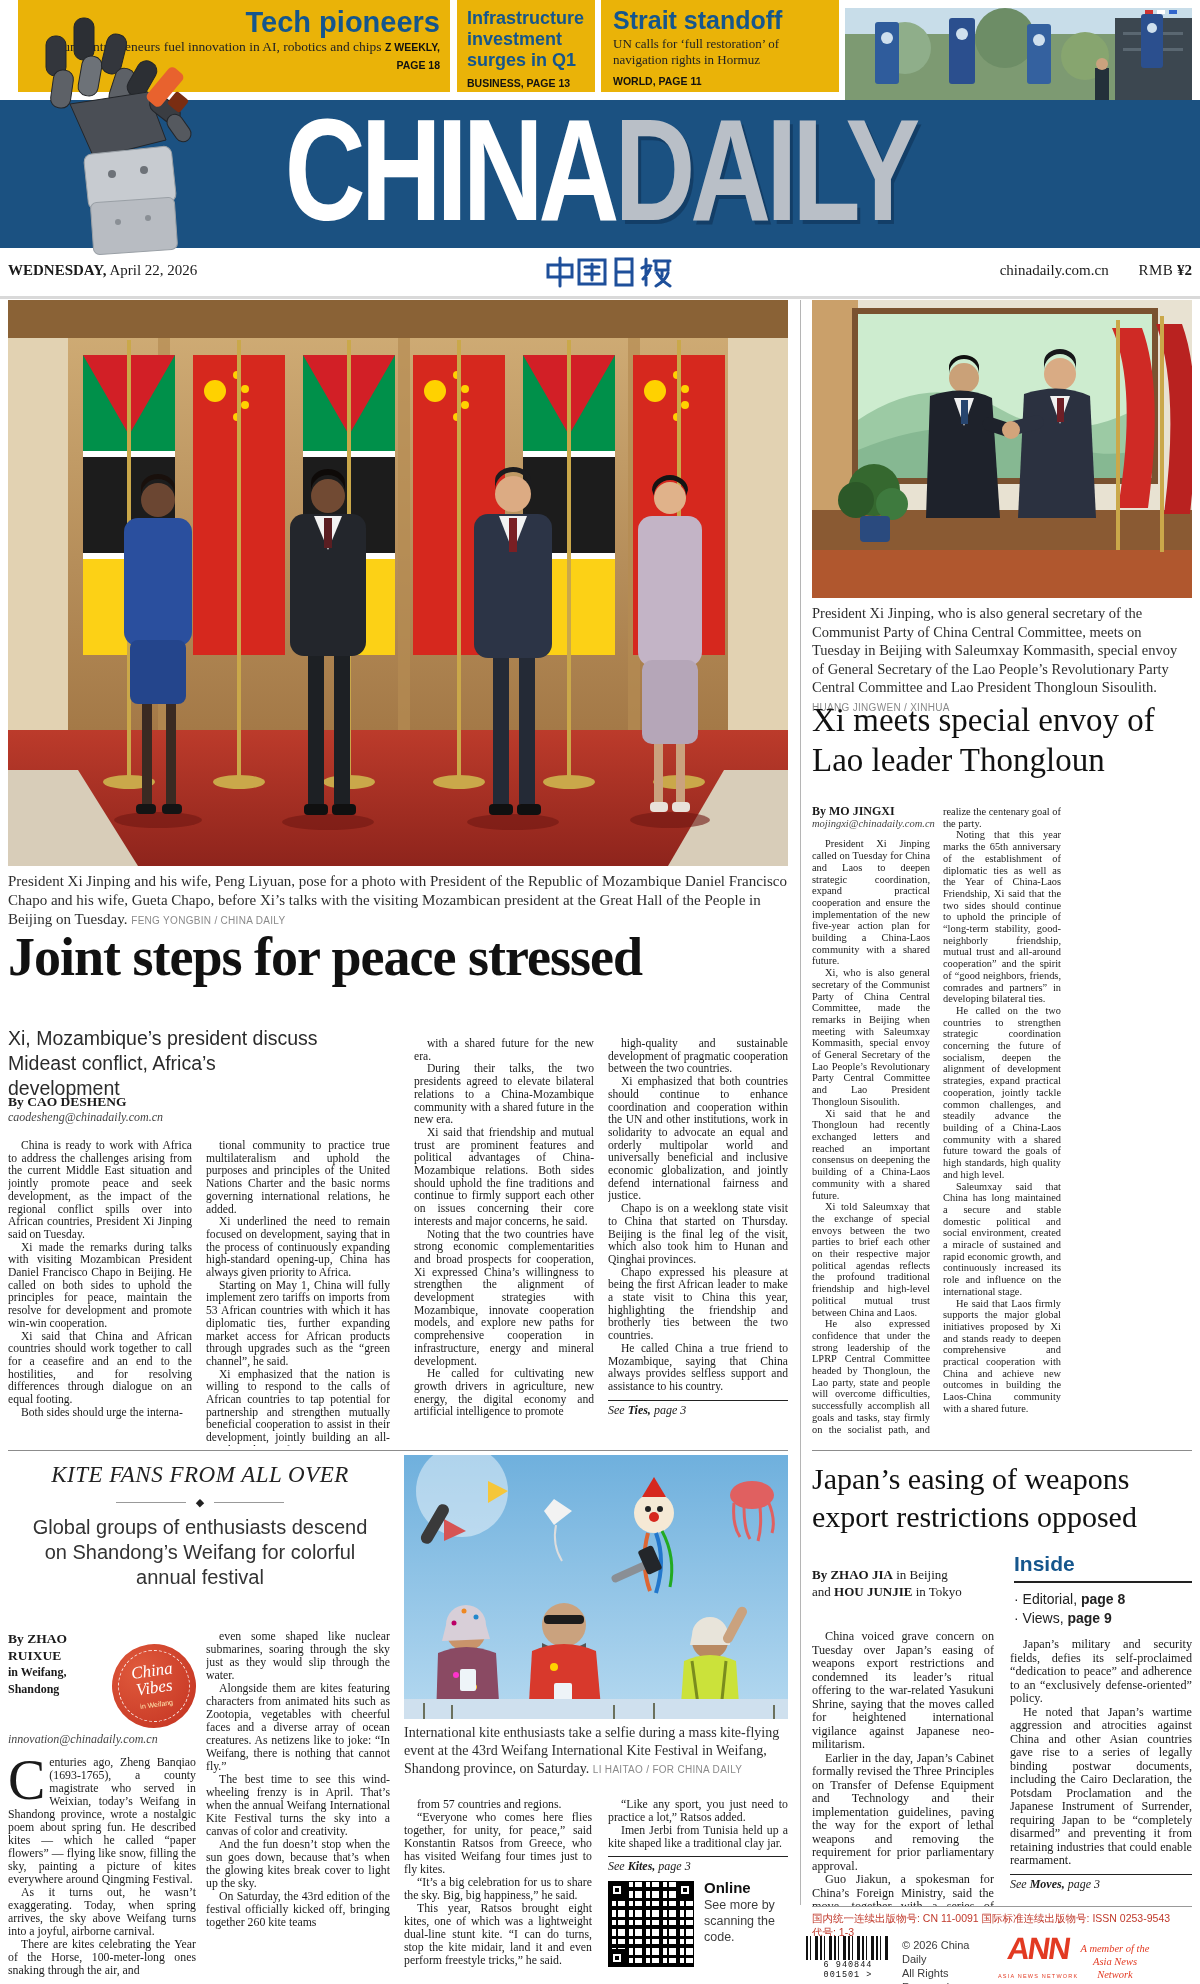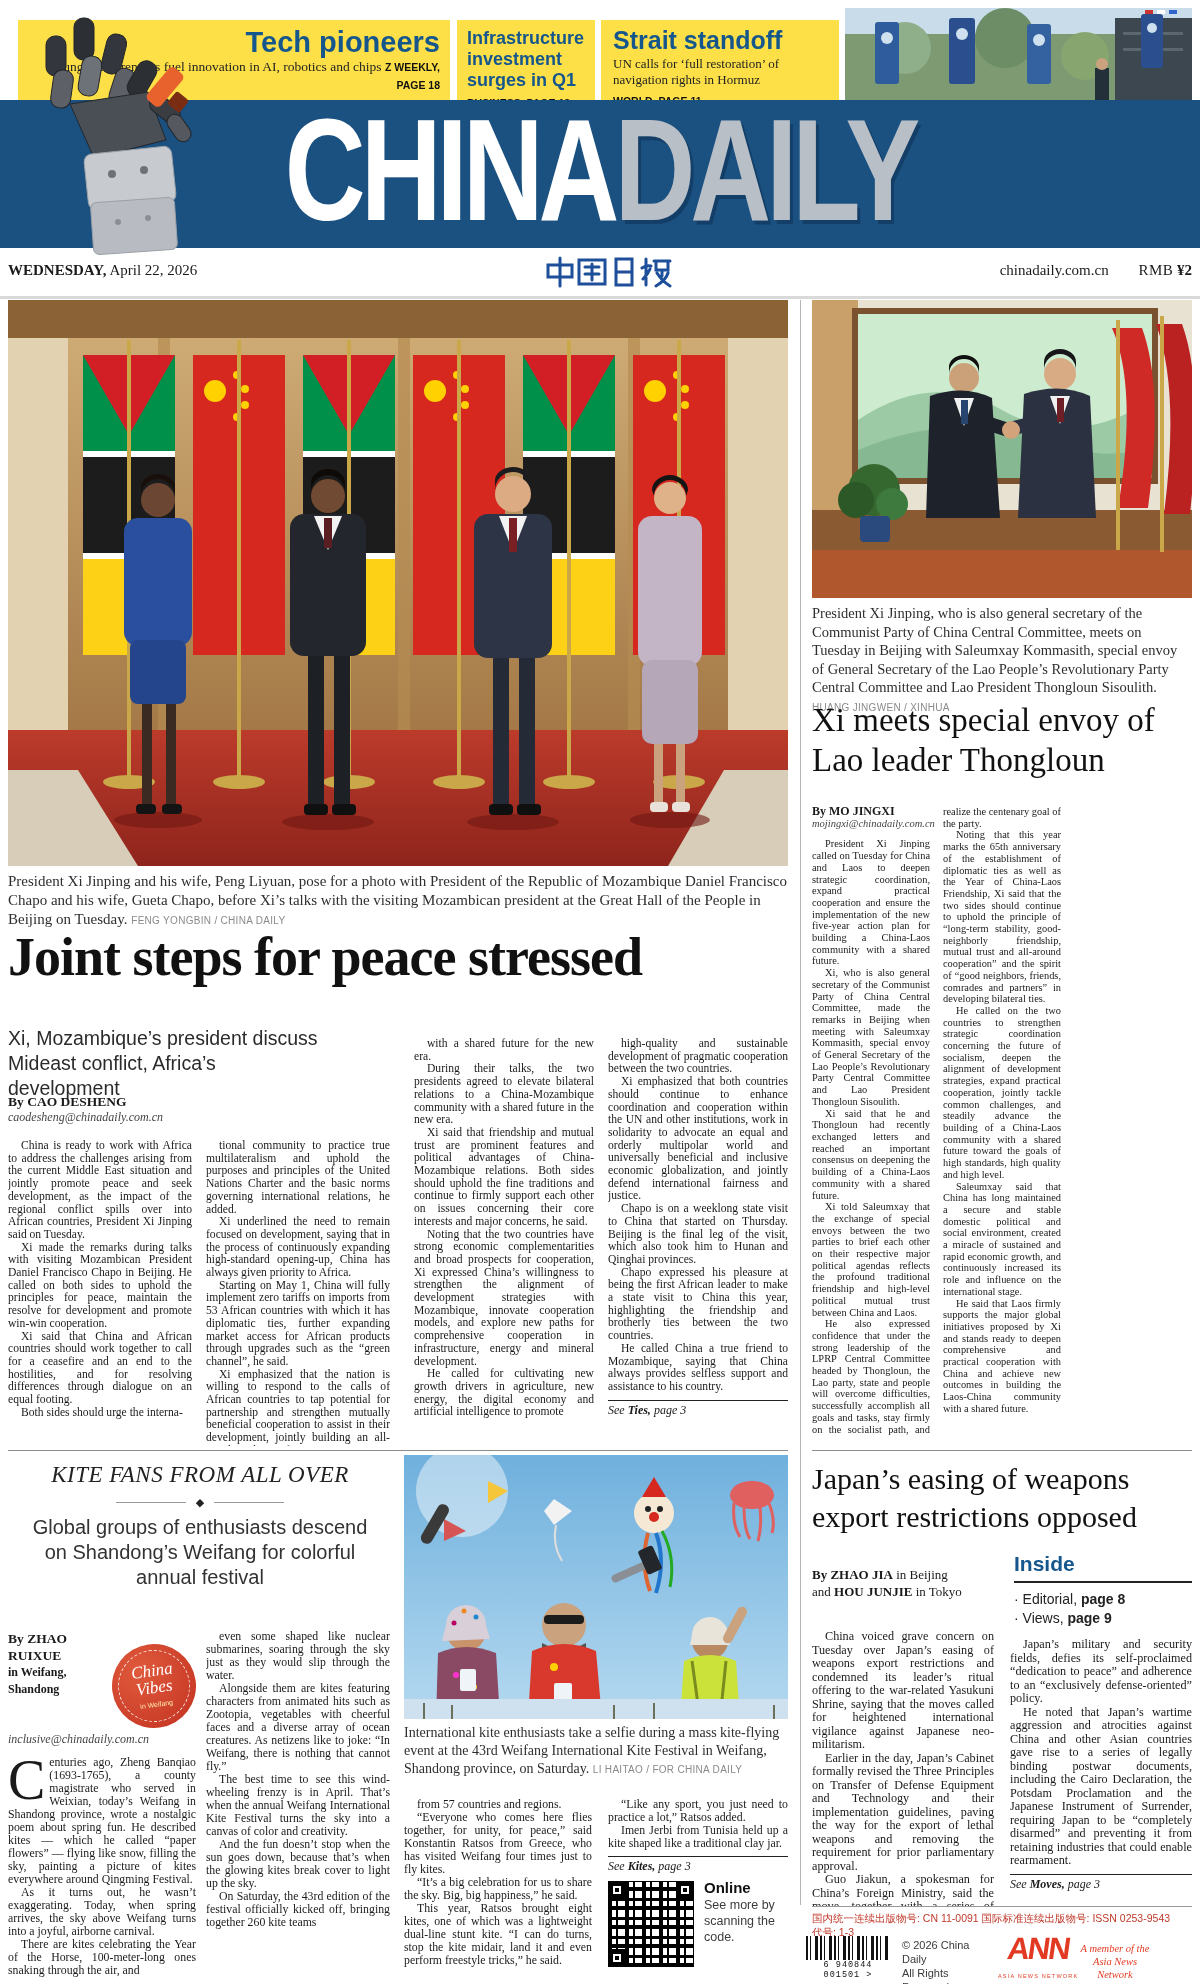--- a/index.html
+++ b/index.html
@@ -1,20 +1,20 @@
 <!DOCTYPE html>
 <html><head>
 <meta charset="utf-8">
 <style>
   html,body{margin:0;padding:0;}
   body{width:1200px;height:1984px;position:relative;background:#fff;overflow:hidden;
        font-family:"Liberation Serif",serif;color:#1a1a1a;}
   .abs{position:absolute;}
   
-  .teaser-panel{background:#fde047;position:absolute;top:20px;height:92px;}
+  .teaser-panel{background:#eab308;position:absolute;top:0;height:92px;}
   .teaser-title{font-family:"Liberation Sans",sans-serif;font-weight:700;color:#15568D;}
   .teaser-desc{font-family:"Liberation Serif",serif;color:#222;}
   .kicker{font-family:"Liberation Sans",sans-serif;font-weight:700;font-size:10.5px;color:#111;}
   #teaser1{left:18px;width:432px;text-align:right;padding:6px 10px 0 0;box-sizing:border-box;}
   #teaser1 .teaser-title{font-size:29px;line-height:32px;}
   #teaser1 .teaser-desc{font-size:13.5px;line-height:17px;}
   #teaser2{left:457px;width:138px;padding:8px 8px 0 10px;box-sizing:border-box;}
   #teaser2 .teaser-title{font-size:18px;line-height:21px;}
   #teaser2 .kicker{display:block;margin-top:6px;}
   #teaser3{left:601px;width:238px;padding:6px 8px 0 12px;box-sizing:border-box;}
@@ -497,21 +497,21 @@
 </div>
 <div id="kite-col1" class="abs col kite-col">
   <div id="china-stamp">
     <span class="stamp-text">China</span>
     <span class="stamp-text">Vibes</span>
     <span class="stamp-sub">in Weifang</span>
   </div>
   <div id="kite-byline">
     <div class="byline-bold">By ZHAO RUIXUE</div>
     <div class="byline-loc">in Weifang, Shandong</div>
-    <div class="byline-mail">inclusive@chinadaily.com.cn</div>
+    <div class="byline-mail">innovation@chinadaily.com.cn</div>
   </div>
   <p class="bp" style="text-indent:0"><span class="dropcap">C</span><span>enturies ago, Zheng Banqiao (1693-1765), a county magistrate who served in Weixian, today’s Weifang in Shandong province, wrote a nostalgic poem about spring fun. He described kites — which he called “paper flowers” — flying like snow, filling the sky, painting a picture of kites everywhere around Qingming Festival.</span></p>
   <div>
       <p class="bp">As it turns out, he wasn’t exaggerating. Today, when spring arrives, the sky above Weifang turns into a joyful, airborne carnival.</p>
       <p class="bp">There are kites celebrating the Year of the Horse, 100-meter-long ones snaking through the air, and</p>
     </div>
 </div>
 <div id="kite-col2" class="abs col kite-col">
     <p class="bp">even some shaped like nuclear submarines, soaring through the sky just as they would slip through the water.</p>
     <p class="bp">Alongside them are kites featuring characters from animated hits such as Zootopia, vegetables with cheerful faces and a diverse array of ocean creatures. As netizens like to joke: “In Weifang, there is nothing that cannot fly.”</p>

